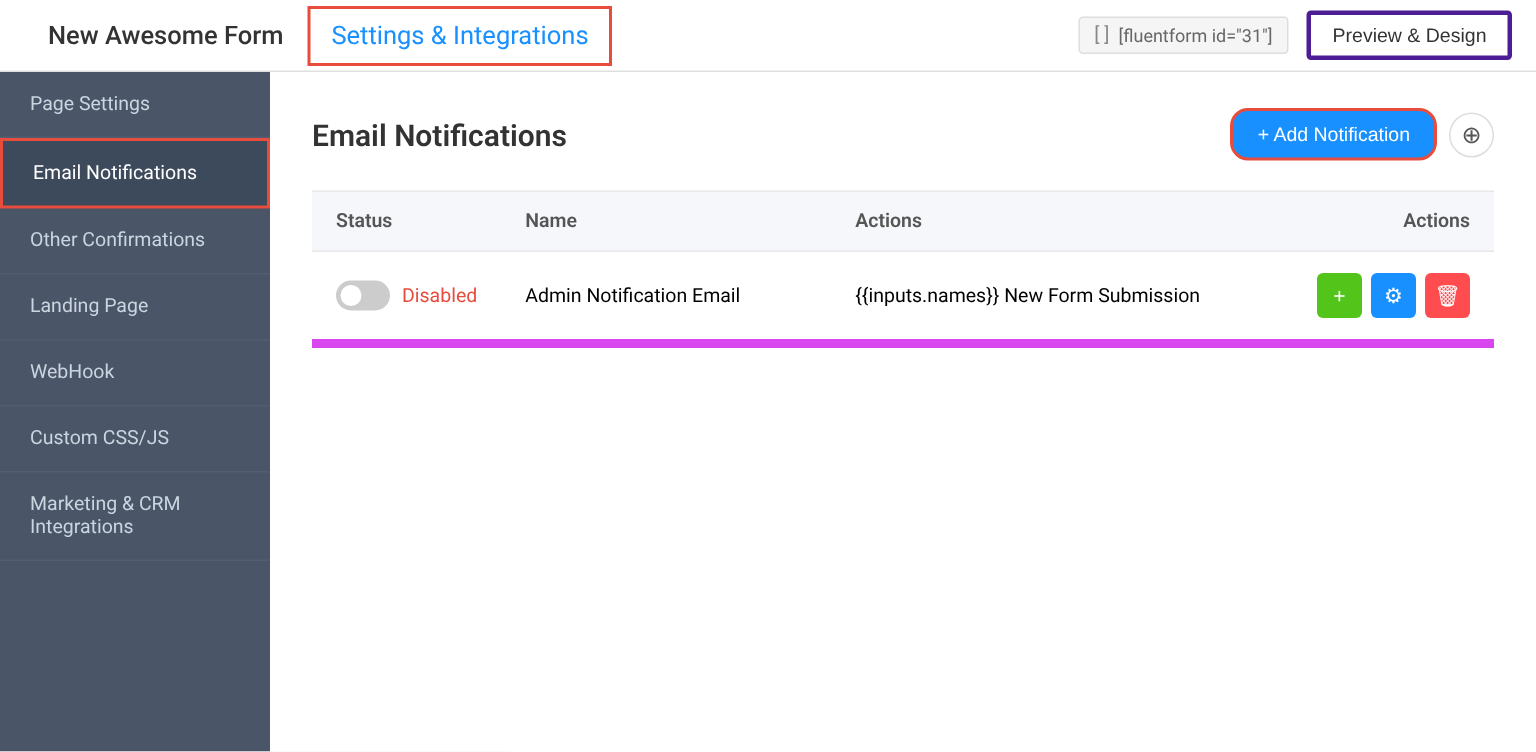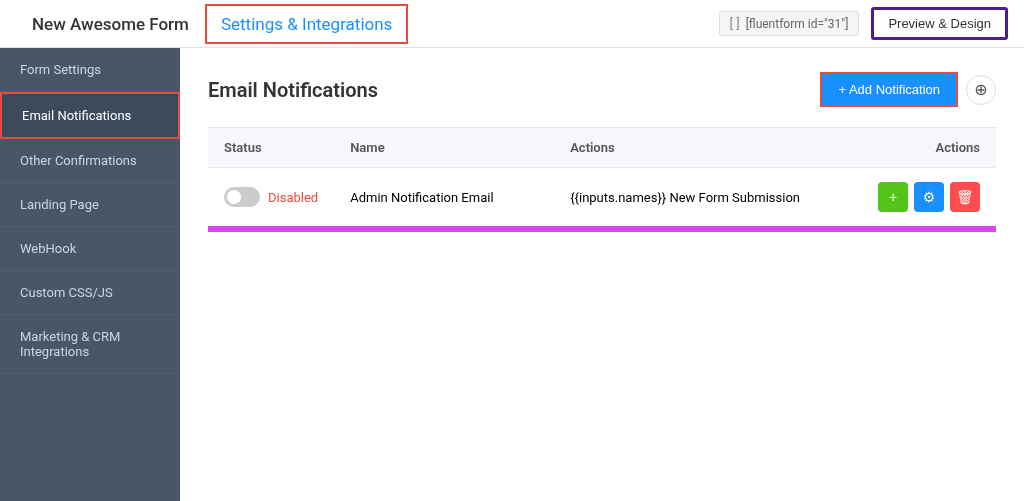--- a/index.html
+++ b/index.html
@@ -119,21 +119,21 @@
     }
     .header-actions {
       display: flex;
       align-items: center;
       gap: 8px;
     }
     .btn-add-notification {
       background: #1890ff;
       color: #fff;
       border: 2px solid #e74c3c;
-      border-radius: 0;
+      border-radius: 12px;
       padding: 8px 16px;
       font-size: 13px;
       cursor: pointer;
       display: flex;
       align-items: center;
       gap: 6px;
       font-weight: 500;
     }
     .btn-circle {
       width: 30px;
@@ -247,21 +247,21 @@
       <span class="shortcode-icon">[ ]</span>
       <span>[fluentform id="31"]</span>
     </div>
     <button class="btn-preview">Preview &amp; Design</button>
   </div>
 </nav>
 
 <div class="layout">
 
   <aside class="sidebar">
-    <div class="sidebar-item">Form Settings</div>
+    <div class="sidebar-item">Page Settings</div>
     <div class="sidebar-item active">Email Notifications</div>
     <div class="sidebar-item">Other Confirmations</div>
     <div class="sidebar-item">Landing Page</div>
     <div class="sidebar-item">WebHook</div>
     <div class="sidebar-item">Custom CSS/JS</div>
     <div class="sidebar-item">Marketing &amp; CRM Integrations</div>
   </aside>
 
   <main class="main-content">
 

